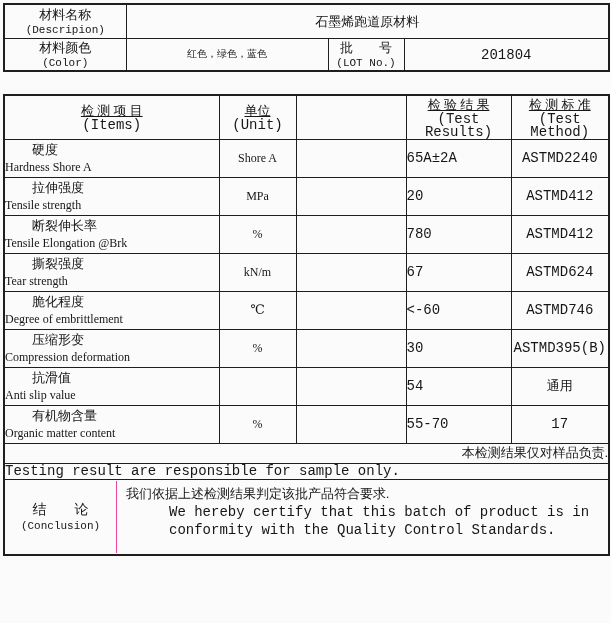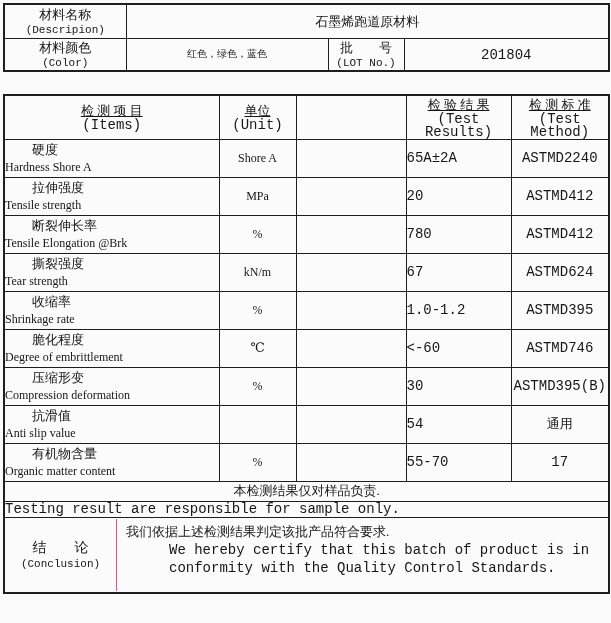--- a/index.html
+++ b/index.html
@@ -77,21 +77,21 @@
     padding: 1px 2px 1px 7px;
   }
   .cell-item .izh { font-size: 13px; line-height: 18px; padding-left: 27px; }
   .cell-item .ien { line-height: 16px; }
   .cell-unit { text-align: center; }
   .cell-blank {}
   .cell-result { text-align: left; }
   .cell-method { text-align: center; }
   .cell-method-zh { text-align: center; font-size: 13px; }
   .cell-note-zh {
-    text-align: center;
+    text-align: right;
     padding-left: 7px;
     font-size: 13px;
     line-height: 16px;
   }
   .cell-note-en {
     text-align: left;
     padding-left: 7px;
     line-height: 12px;
   }
   .cell-conc { vertical-align: top; }
@@ -230,30 +230,20 @@
         <td class="cell-item">
           <div class="izh">撕裂强度</div>
           <div class="ien en-serif">Tear strength</div>
         </td>
         <td class="cell-unit en-serif">kN/m</td>
         <td class="cell-blank"></td>
         <td class="cell-result mono">67</td>
         <td class="cell-method mono">ASTMD624</td>
       </tr>
 
-      <tr class="drow">
-        <td class="cell-item">
-          <div class="izh">收缩率</div>
-          <div class="ien en-serif">Shrinkage rate</div>
-        </td>
-        <td class="cell-unit en-serif">%</td>
-        <td class="cell-blank"></td>
-        <td class="cell-result mono">1.0-1.2</td>
-        <td class="cell-method mono">ASTMD395</td>
-      </tr>
 
       <tr class="drow">
         <td class="cell-item">
           <div class="izh">脆化程度</div>
           <div class="ien en-serif">Degree of embrittlement</div>
         </td>
         <td class="cell-unit zh13">℃</td>
         <td class="cell-blank"></td>
         <td class="cell-result mono">&lt;-60</td>
         <td class="cell-method mono">ASTMD746</td>

